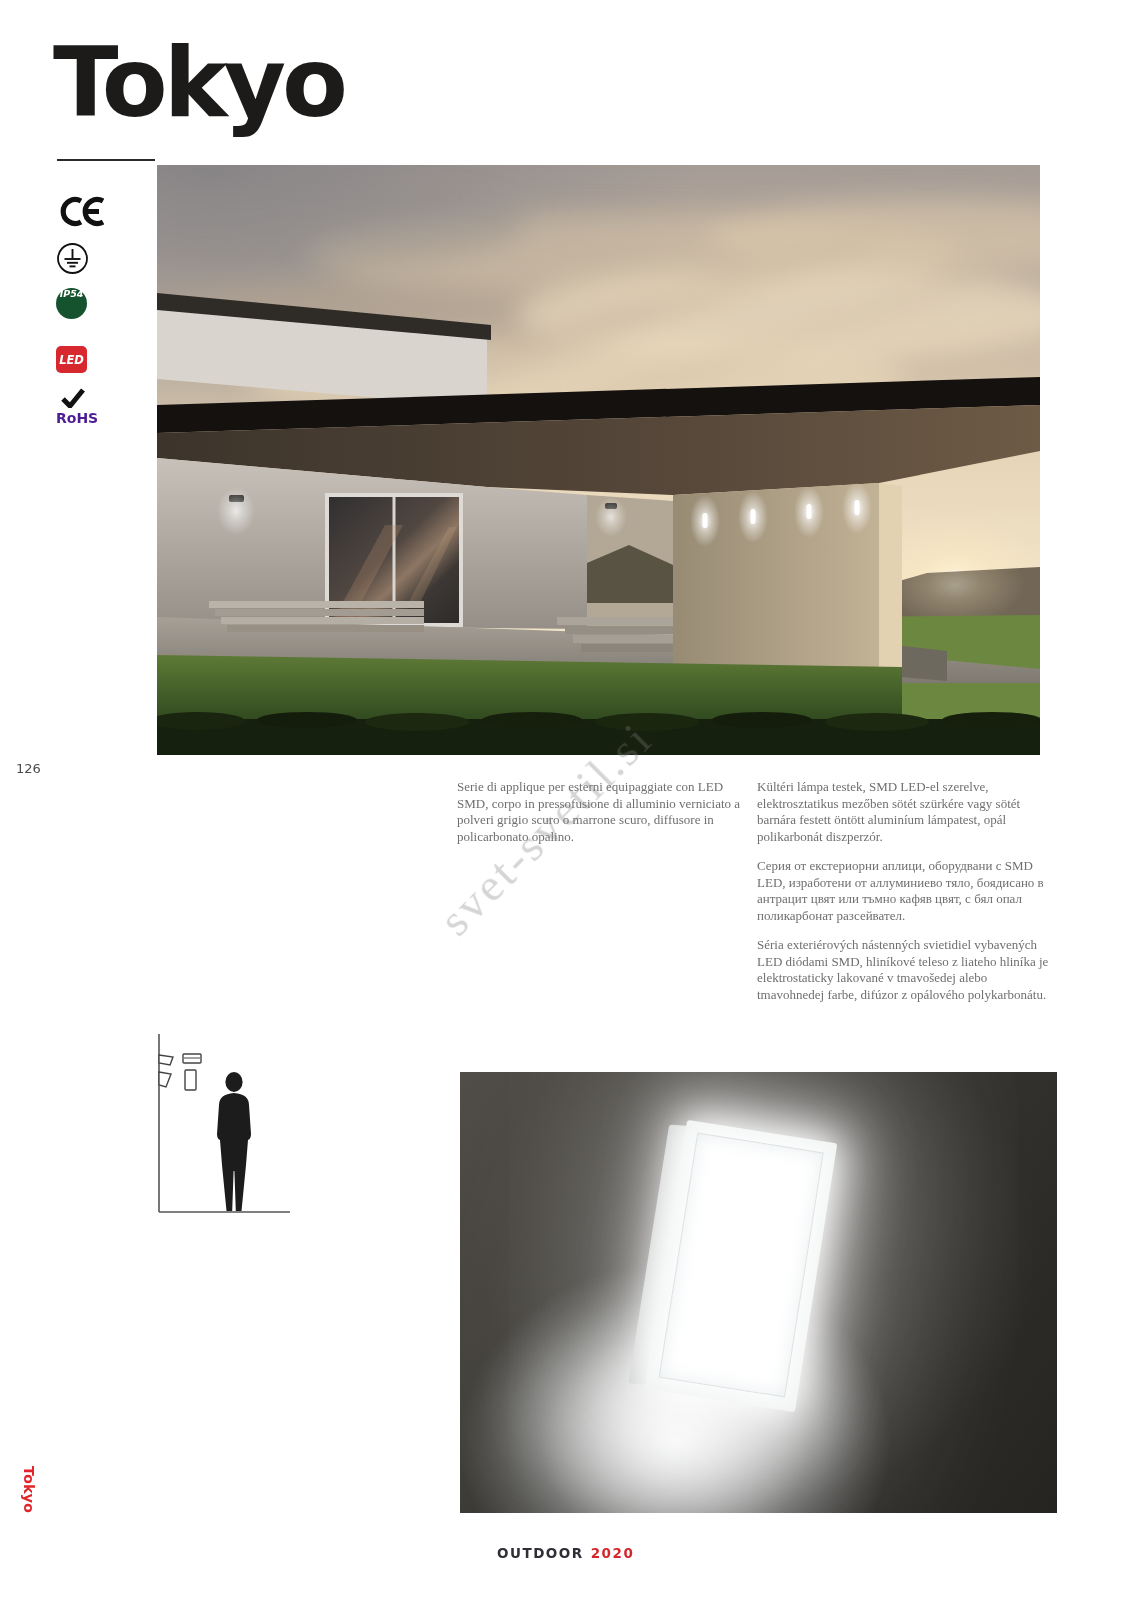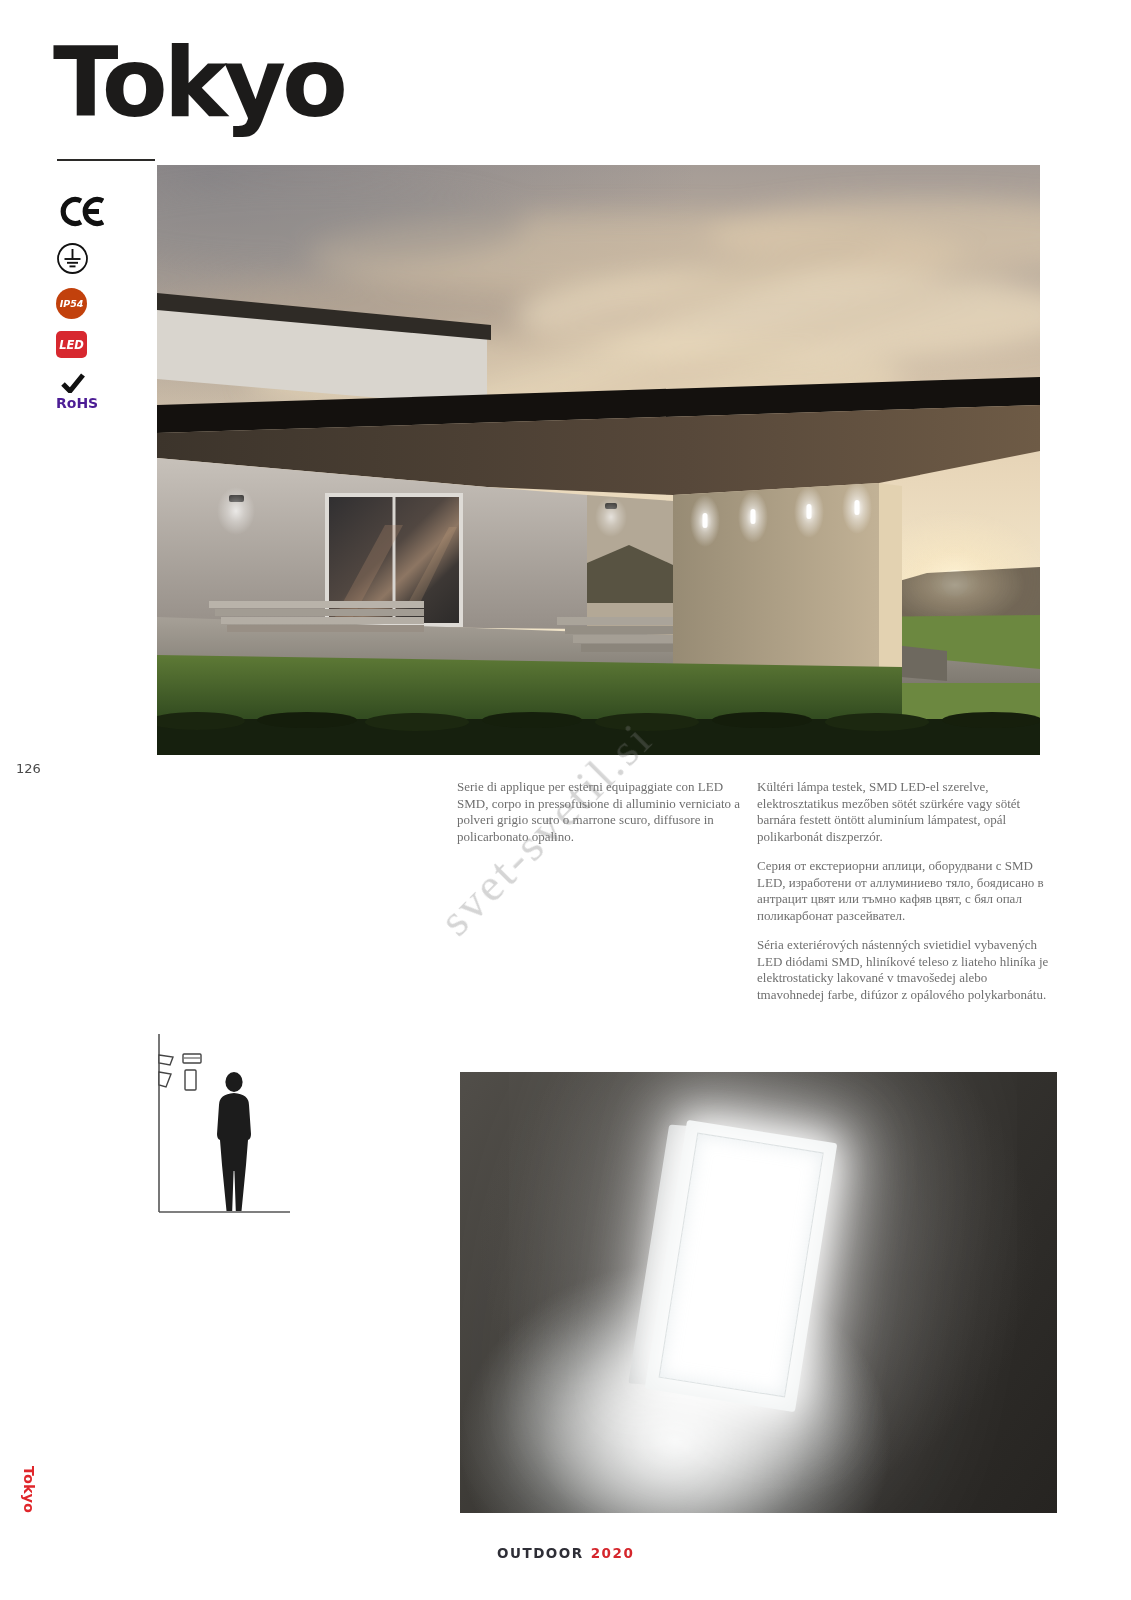--- a/index.html
+++ b/index.html
@@ -8,26 +8,26 @@
   .abs{position:absolute;}
 
   
   .title{left:53px;top:28px;font-family:"DejaVu Sans",sans-serif;font-weight:800;
          font-size:96px;line-height:1.15;letter-spacing:-4px;color:#1c1b1a;}
   .title-rule{left:57px;top:159px;width:98px;height:2px;background:#2b2a28;}
 
   
   .cert-col{left:56px;top:194px;width:60px;display:flex;flex-direction:column;align-items:flex-start;}
   .cert-item{margin-bottom:9px;}
-  .ip54-badge{width:31px;height:31px;border-radius:50%;background:#c2410c;color:#fff;
-              display:flex;align-items:center;justify-content:center;
+  .ip54-badge{width:31px;height:31px;border-radius:50%;background:#14532d;color:#fff;
+              display:flex;align-items:flex-start;justify-content:center;
               font:italic 700 9.5px "DejaVu Sans",sans-serif;letter-spacing:0;}
   .led-badge{width:31px;height:27px;border-radius:5px;background:#d7282f;color:#fff;
              display:flex;align-items:center;justify-content:center;
-             font:italic 700 11.5px "DejaVu Sans",sans-serif;margin-top:3px;text-align:center;}
+             font:italic 700 11.5px "DejaVu Sans",sans-serif;margin-top:18px;text-align:center;}
   .rohs{position:relative;width:50px;height:34px;margin-top:6px;}
   .rohs svg{position:absolute;left:5px;top:0;}
   .rohs .rohs-text{position:absolute;left:0;top:14px;font:700 14px "DejaVu Sans",sans-serif;color:#4c1d95;margin-top:8px;}
 
   
   .hero{left:157px;top:165px;width:883px;height:590px;overflow:hidden;}
   .hero svg{display:block;width:100%;height:100%;}
 
   
   .page-num{left:16px;top:761px;font:400 13px "DejaVu Sans",sans-serif;color:#4a4a4a;}

